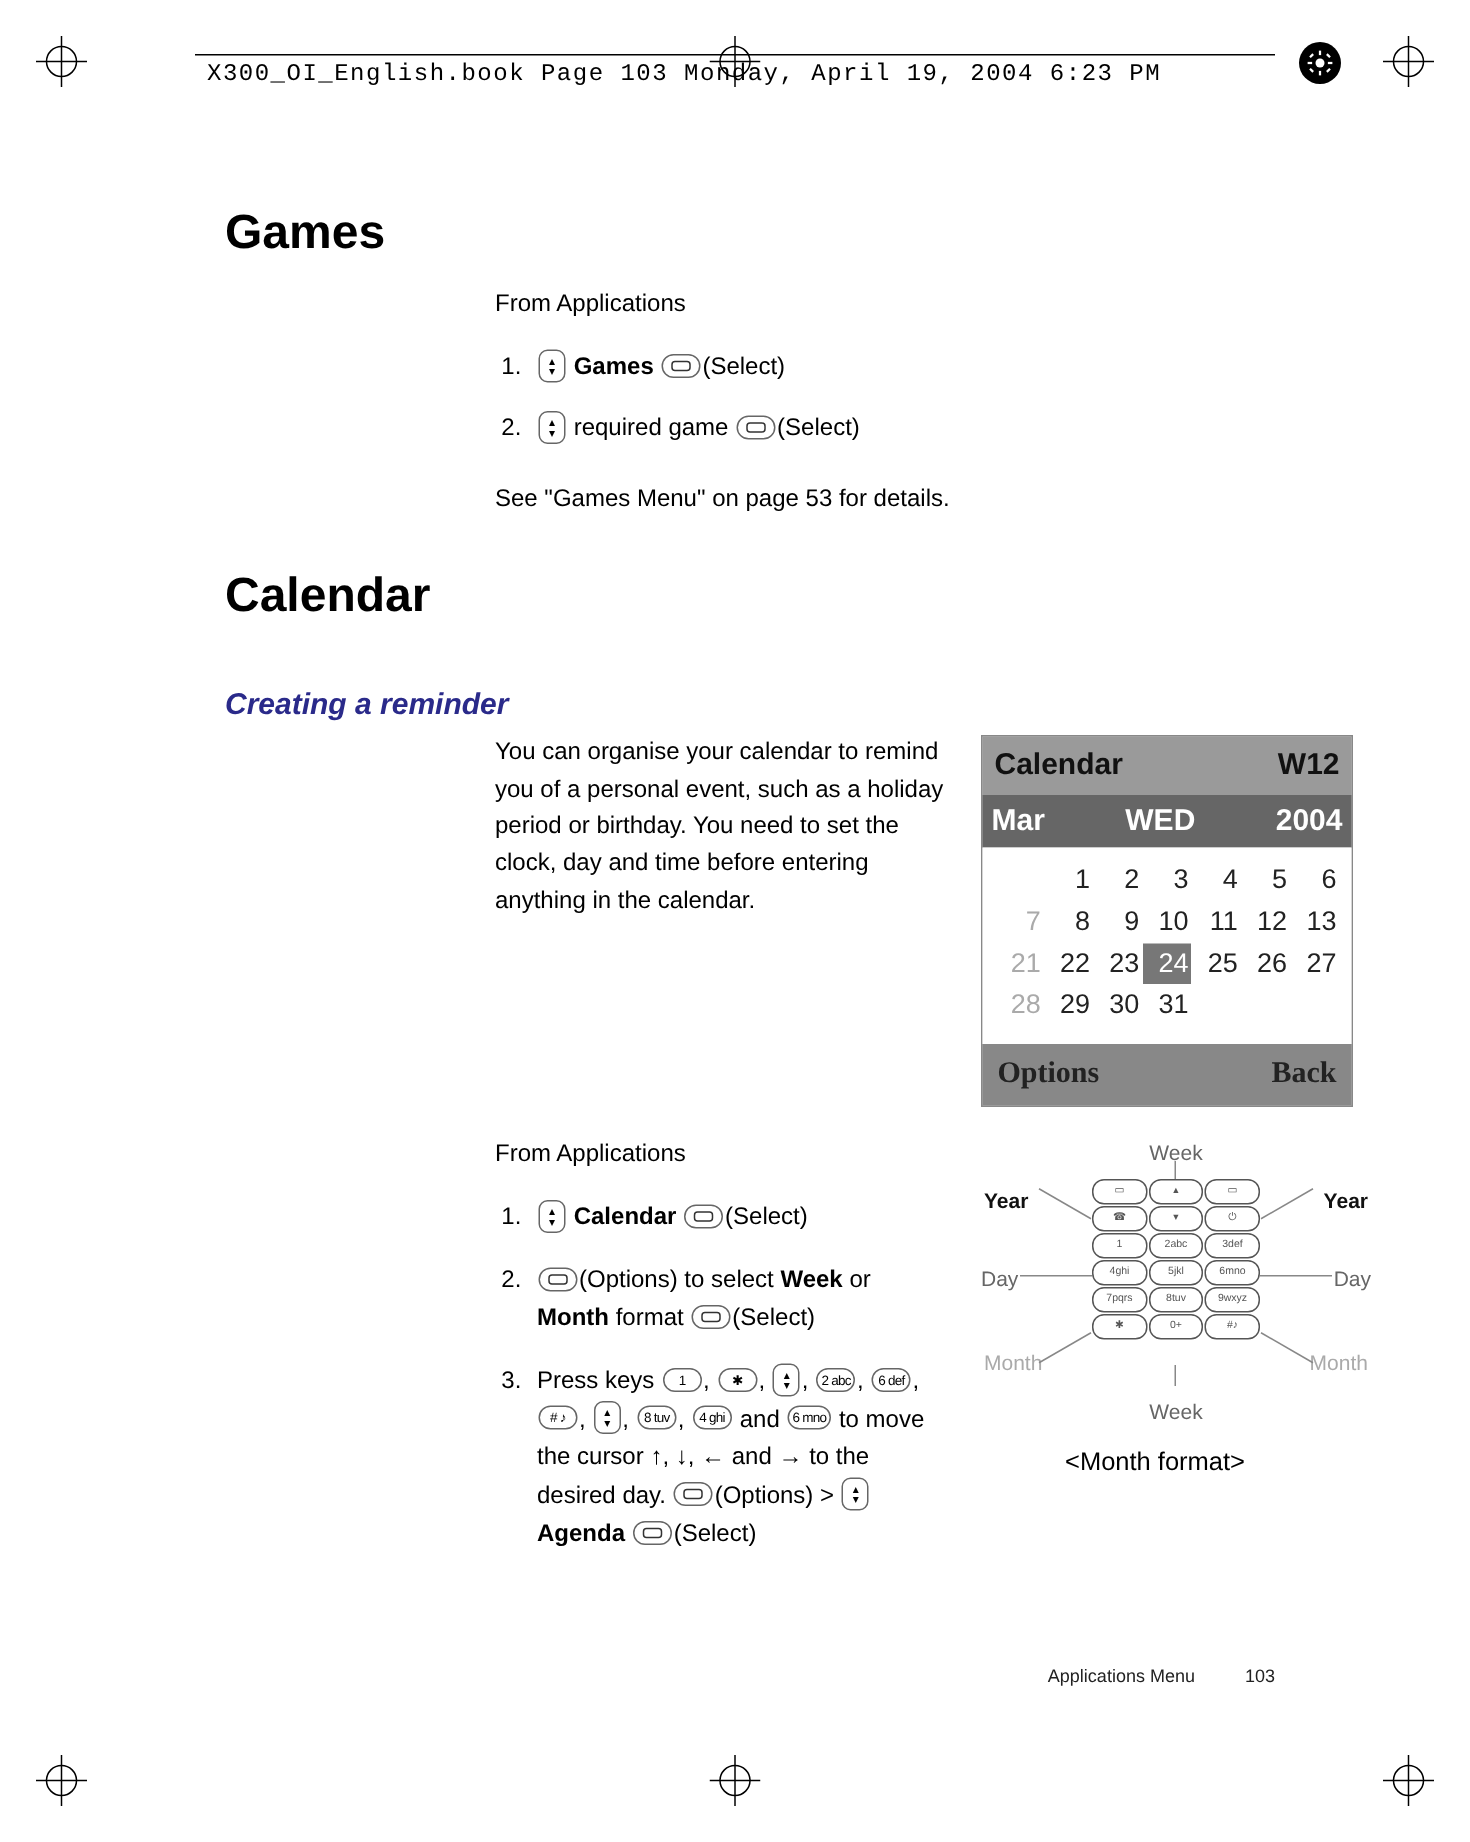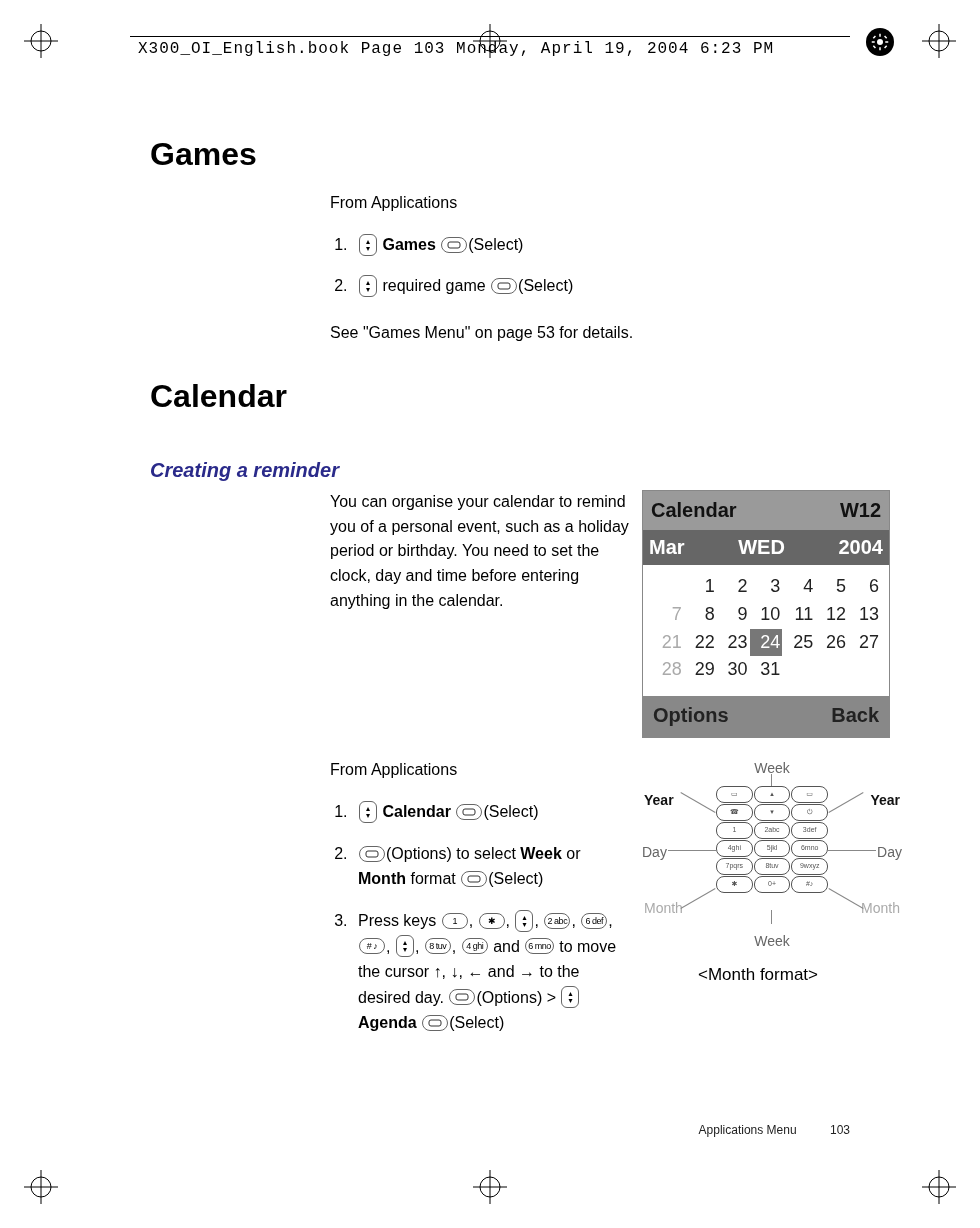--- a/index.html
+++ b/index.html
@@ -27,21 +27,21 @@
   h3 { font-size: 20px; font-style: italic; font-weight: bold; color: #2a2a8a; margin-bottom: 8px; }
 
   .indent-block { margin-left: 180px; font-size: 16px; line-height: 1.55; }
   .section-from { margin-bottom: 4px; }
   .section-from b { font-weight: normal; }
   ol.steps { list-style: decimal; margin-left: 22px; margin-top: 2px; }
   ol.steps li { padding-left: 6px; margin-bottom: 2px; line-height: 1.6; margin-top: 16px; }
   .after-steps { margin-top: 22px; }
   b { font-weight: bold; }
 
-  .col-wrap { display: flex; align-items: flex-start; gap: 12px; }
+  .col-wrap { display: flex; align-items: flex-start; gap: 24px; }
   .col-left { flex: 0 0 300px; }
   .col-right { flex: 0 0 250px; }
   .col-right-lower { flex: 0 0 260px; }
 
   
   .key-icon { display: inline-flex; align-items: center; justify-content: center; vertical-align: middle; border: 1px solid #666; border-radius: 9px; height: 16px; min-width: 26px; padding: 0 2px; font-size: 9px; background: #fff; margin: 0 1px; position: relative; top: -1px; }
   .key-icon.nav { border-radius: 6px; width: 18px; min-width: 18px; height: 22px; flex-direction: column; }
   .key-icon.nav::before { content: "▴"; font-size: 8px; line-height: 7px; }
   .key-icon.nav::after  { content: "▾"; font-size: 8px; line-height: 7px; }
   .key-icon.soft svg { width: 14px; height: 8px; }
@@ -51,21 +51,21 @@
 
   
   .screen { width: 248px; border: 1px solid #888; background: #cfcfcf; }
   .sc-title { display: flex; justify-content: space-between; padding: 4px 8px; background: #9a9a9a; font-weight: bold; font-size: 20px; color: #111; font-family: "Arial Black", Arial; }
   .sc-sub   { display: flex; justify-content: space-between; align-items: center; padding: 2px 6px; background: #666; color: #fff; font-size: 20px; font-weight: bold; font-family: "Arial Black", Arial; }
   .sc-grid { background: #fff; padding: 8px 8px 12px 8px; }
   .sc-grid table { border-collapse: collapse; width: 100%; font-family: "Arial Narrow", Arial; font-size: 18px; color: #222; }
   .sc-grid td { text-align: right; padding: 0 2px; height: 22px; }
   .sc-grid td.week  { color: #aaa; }
   .sc-grid td.hilite { background: #777; color: #fff; }
-  .sc-bottom { display: flex; justify-content: space-between; padding: 4px 10px 6px 10px; background: #888; font-family: Liberation Sans, sans-serif; font-size: 20px; color: #222; font-weight: bold; }
+  .sc-bottom { display: flex; justify-content: space-between; padding: 4px 10px 6px 10px; background: #888; font-family: Liberation Serif, serif; font-size: 20px; color: #222; font-weight: bold; }
 
   
   .keypad-wrap { position: relative; width: 260px; height: 230px; font-size: 13px; color: #555; }
   .kp-label { position: absolute; color: #666; font-size: 14px; }
   .kp-label.top    { top: 0; left: 50%; transform: translateX(-50%); }
   .kp-label.bot    { bottom: 36px; left: 50%; transform: translateX(-50%); }
   .kp-label.dayL   { top: 84px; left: 0; }
   .kp-label.dayR   { top: 84px; right: 0; }
   .kp-label.yearL  { top: 32px; left: 2px; color:#111; font-weight:bold; text-shadow: 1px 0 #fff, -1px 0 #fff; }
   .kp-label.yearR  { top: 32px; right: 2px; color:#111; font-weight:bold; text-shadow: 1px 0 #fff, -1px 0 #fff; }
@@ -78,21 +78,21 @@
   .kp-line { position:absolute; background:#888; }
   .kp-line.vtop { left: 129px; top: 16px; width: 1px; height: 12px; }
   .kp-line.vbot { left: 129px; top: 152px; width: 1px; height: 14px; }
   .kp-line.hl   { top: 92px; left: 26px; width: 48px; height: 1px; }
   .kp-line.hr   { top: 92px; right: 26px; width: 48px; height: 1px; }
   .kp-line.dl1  { top: 44px; left: 36px; width: 40px; height: 1px; transform: rotate(30deg); }
   .kp-line.dl2  { top: 44px; right: 36px; width: 40px; height: 1px; transform: rotate(-30deg); }
   .kp-line.dl3  { top: 140px; left: 36px; width: 40px; height: 1px; transform: rotate(-30deg); }
   .kp-line.dl4  { top: 140px; right: 36px; width: 40px; height: 1px; transform: rotate(30deg); }
 
-  .footer { position: absolute; bottom: 91px; right: 130px; font-size: 12px; color: #222; }
+  .footer { position: absolute; bottom: 104px; right: 130px; font-size: 12px; color: #222; }
   .footer .fname { margin-right: 30px; }
 </style>
 </head>
 <body>
 
 <div class="crop cm-top cm-l">
     <svg viewBox="0 0 34 34">
       <circle cx="17" cy="17" r="10" fill="none" stroke="#000"></circle>
       <line x1="17" y1="0" x2="17" y2="34" stroke="#000"></line>
       <line x1="0" y1="17" x2="34" y2="17" stroke="#000"></line>

